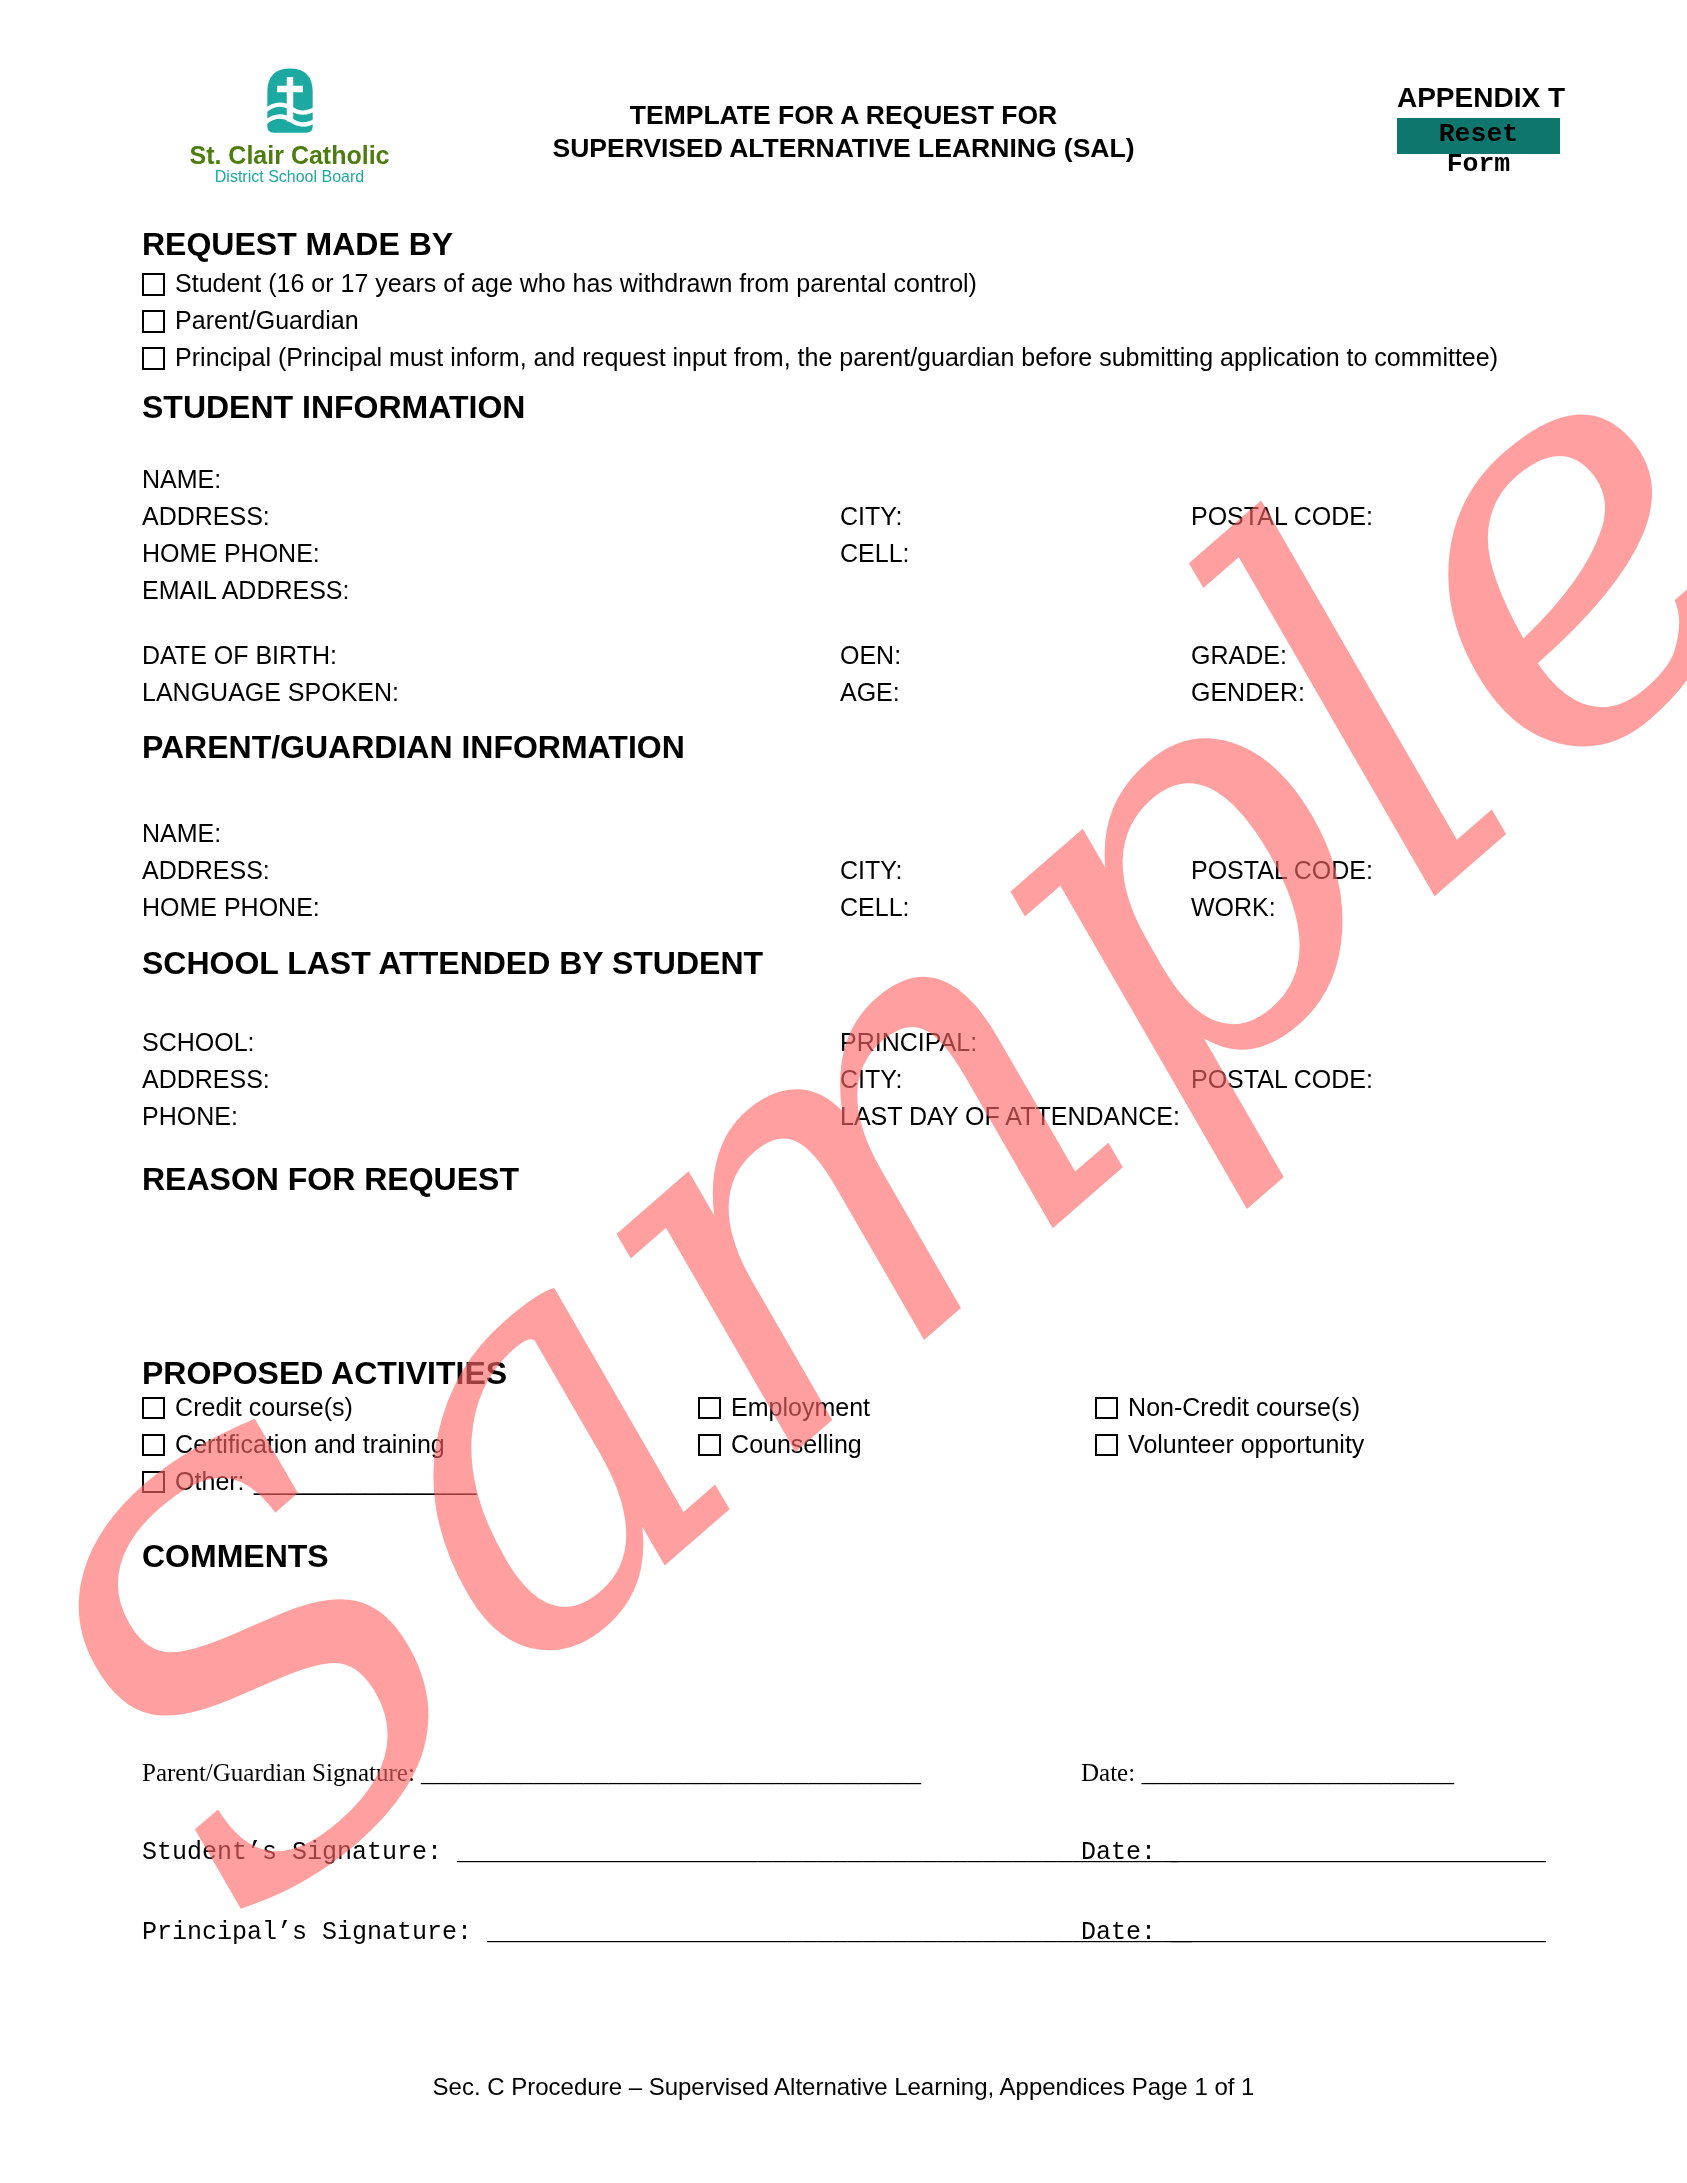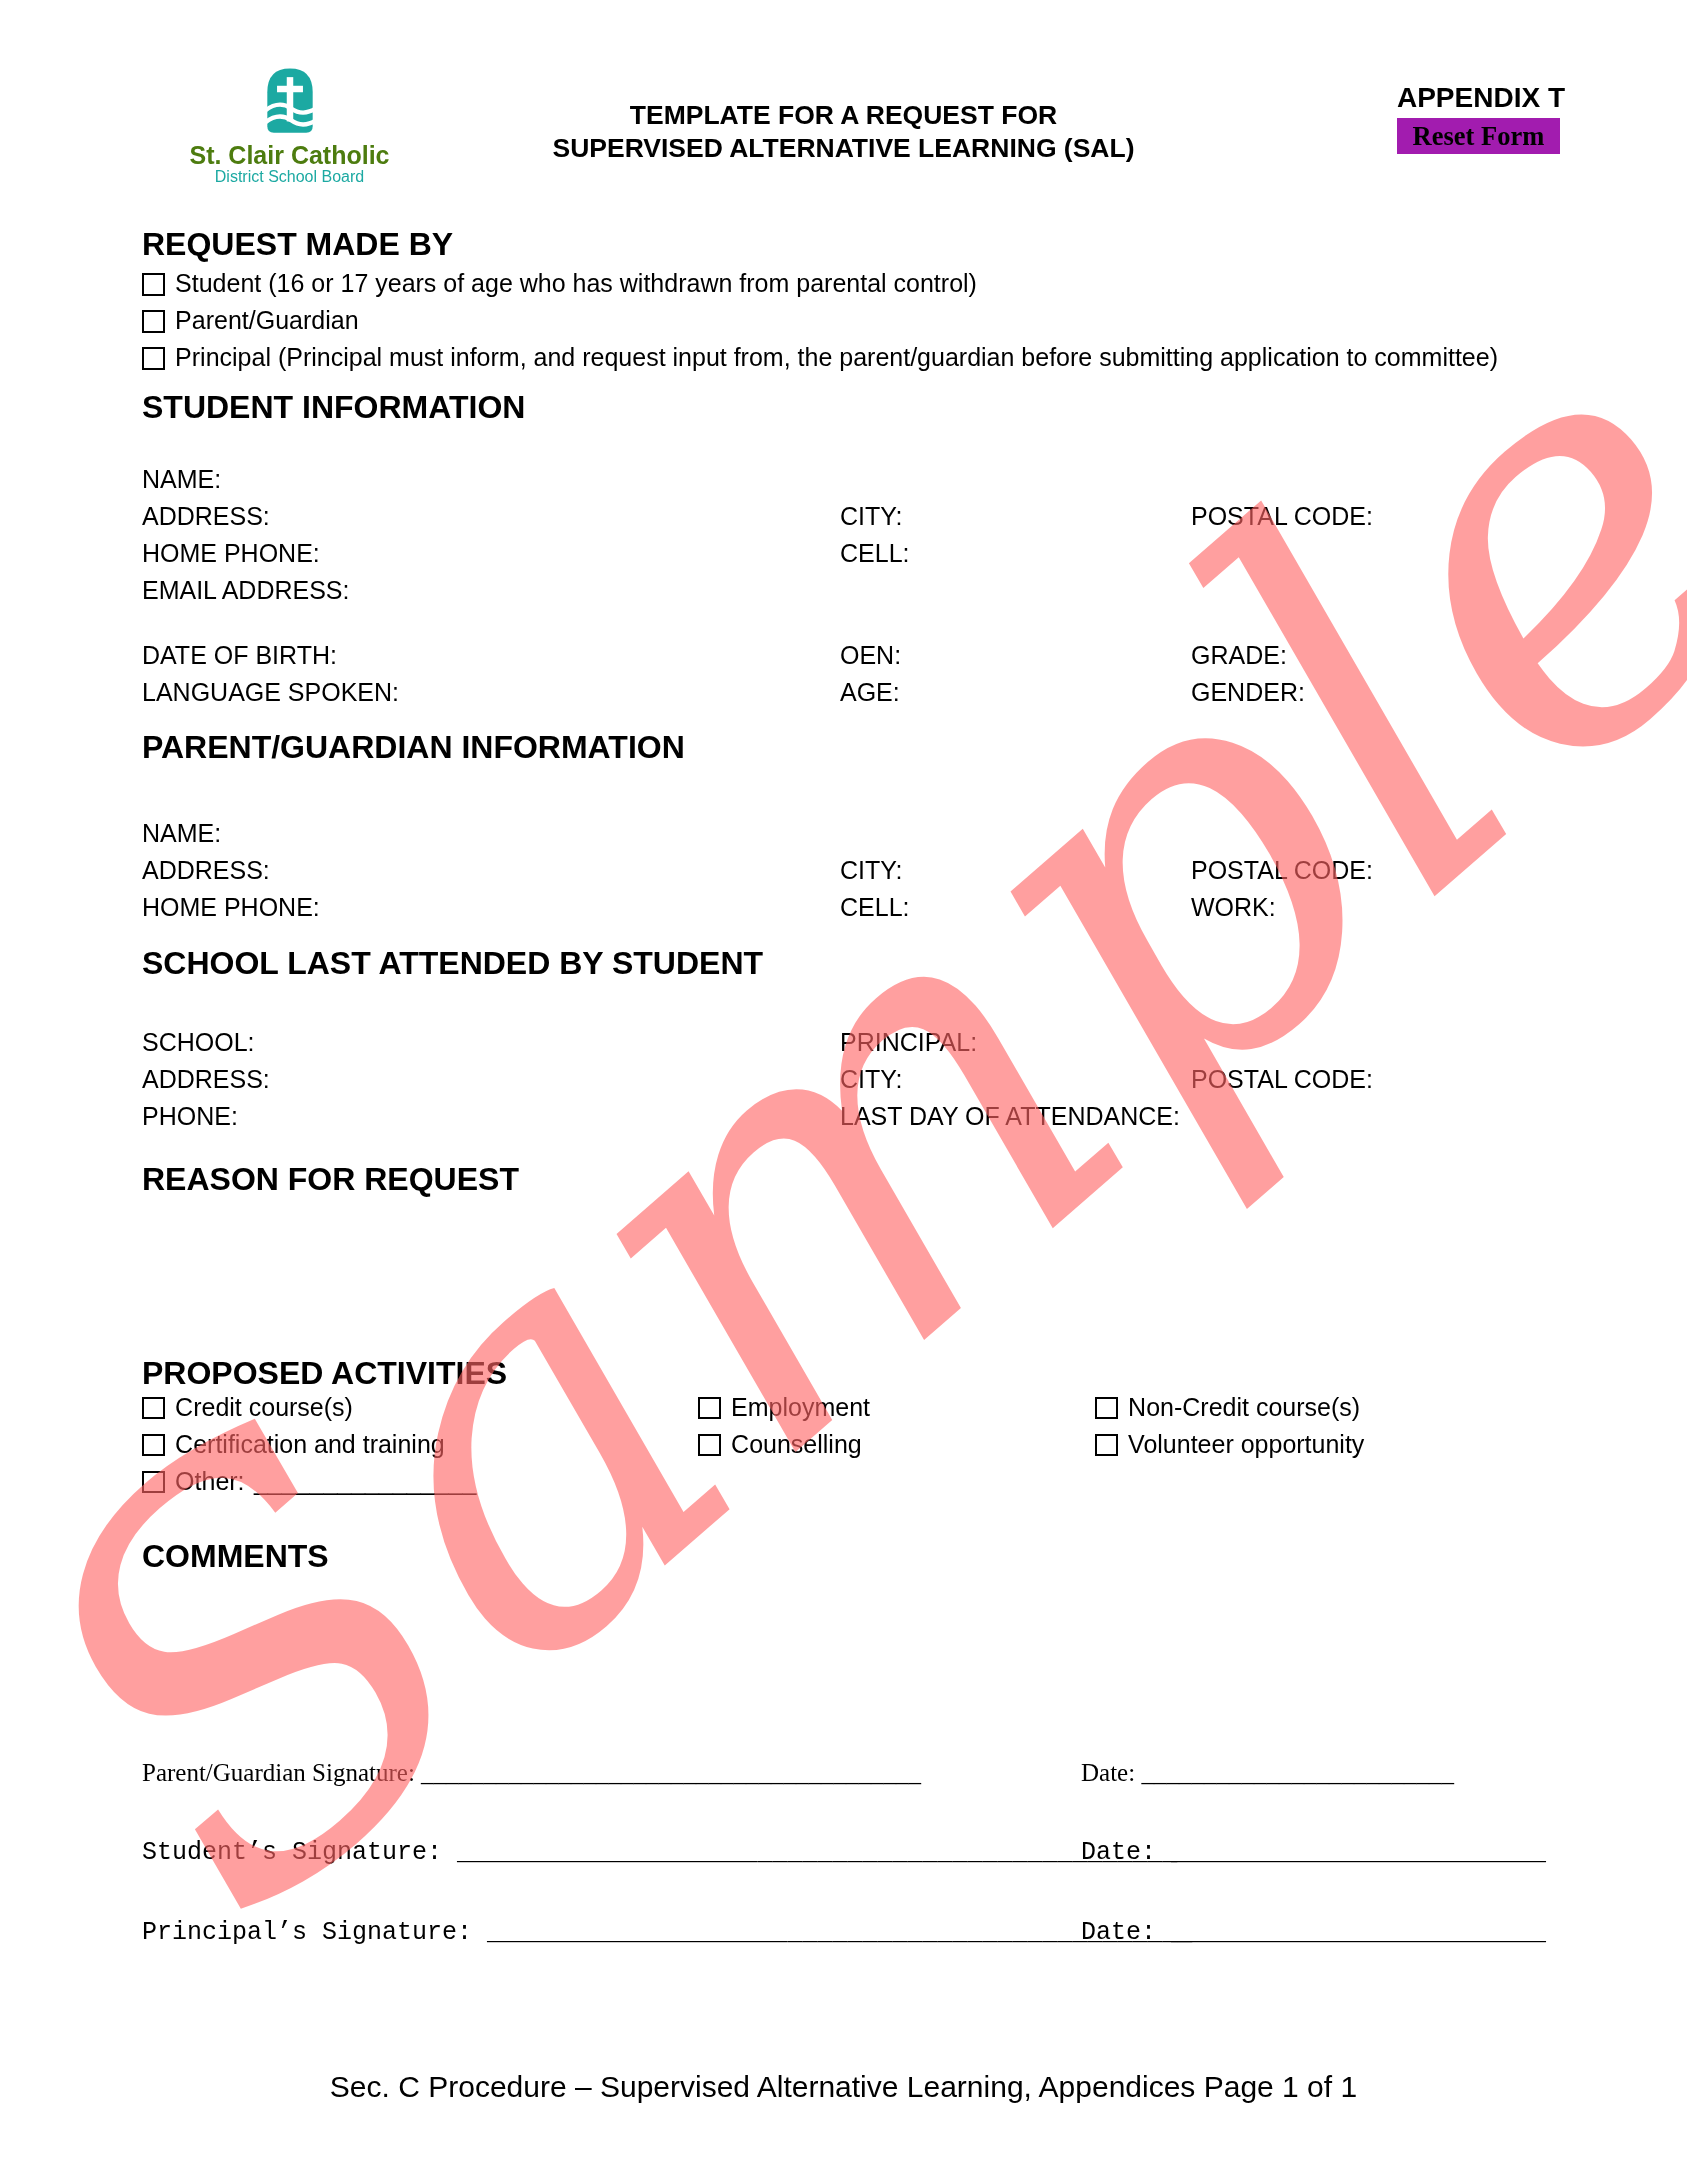--- a/index.html
+++ b/index.html
@@ -7,22 +7,22 @@
         font-family:"Liberation Sans",sans-serif;color:#000;}
 
   
   .logo-block{position:absolute;left:179px;top:65px;width:221px;text-align:center;}
   .logo-name{color:#4d7c0f;font-weight:bold;font-size:25px;line-height:25px;margin-top:8px;}
   .logo-sub{color:#1CA9A2;font-size:16px;line-height:18.5px;}
   .title-block{position:absolute;left:0;right:0;top:99px;text-align:center;}
   .title-line{font-weight:bold;font-size:26.5px;line-height:33px;}
   .appendix-block{position:absolute;right:122px;top:83px;text-align:center;}
   .appendix-label{font-weight:bold;font-size:28px;line-height:30px;text-align:left;}
-  .reset-btn{display:block;margin-top:5.3px;width:163px;height:36px;background:#a21caf;border:none;
-             font-family:Liberation Serif, serif;font-weight:bold;font-size:26.5px;color:#000;cursor:pointer;}
+  .reset-btn{display:block;margin-top:5.3px;width:163px;height:36px;background:#0f766e;border:none;
+             font-family:Liberation Mono, monospace;font-weight:bold;font-size:26.5px;color:#000;cursor:pointer;}
 
   
   .watermark{position:absolute;left:893px;top:1118px;z-index:10;pointer-events:none;white-space:nowrap;
              transform:translate(-50%,-50%) rotate(-41deg);
              font-family:"DejaVu Serif",serif;font-style:italic;font-size:543px;
              color:rgba(255,100,100,0.62);}
 
   
   .main{position:absolute;left:142px;top:228px;width:1403px;font-size:25px;}
   .h{font-weight:bold;font-size:32px;line-height:32px;}
@@ -33,21 +33,21 @@
   .opt-text{flex:1;}
 
   .rows3{display:grid;grid-template-columns:698px 351px 1fr;}
   .rows3 > span{line-height:37px;white-space:nowrap;}
   .act-grid{display:grid;grid-template-columns:556px 397px 1fr;}
   .act{display:flex;align-items:flex-start;line-height:37px;}
   .line{letter-spacing:0;text-align:center;}
 
   .sig-row{display:grid;grid-template-columns:939px 1fr;line-height:37px;white-space:nowrap;}
 
-  .footer{margin-top:120px;text-align:center;font-size:30px;line-height:32px;}
+  .footer{margin-top:120px;text-align:center;font-size:24px;line-height:32px;}
 
   
   .m-student-h{margin-top:14.6px;}
   .m-rows-a{margin-top:38px;}
   .m-rows-b{margin-top:28px;}
   .m-parent-h{margin-top:20px;}
   .m-rows-c{margin-top:52px;}
   .m-school-h{margin-top:21px;}
   .m-rows-d{margin-top:45px;}
   .m-reason-h{margin-top:28px;}

